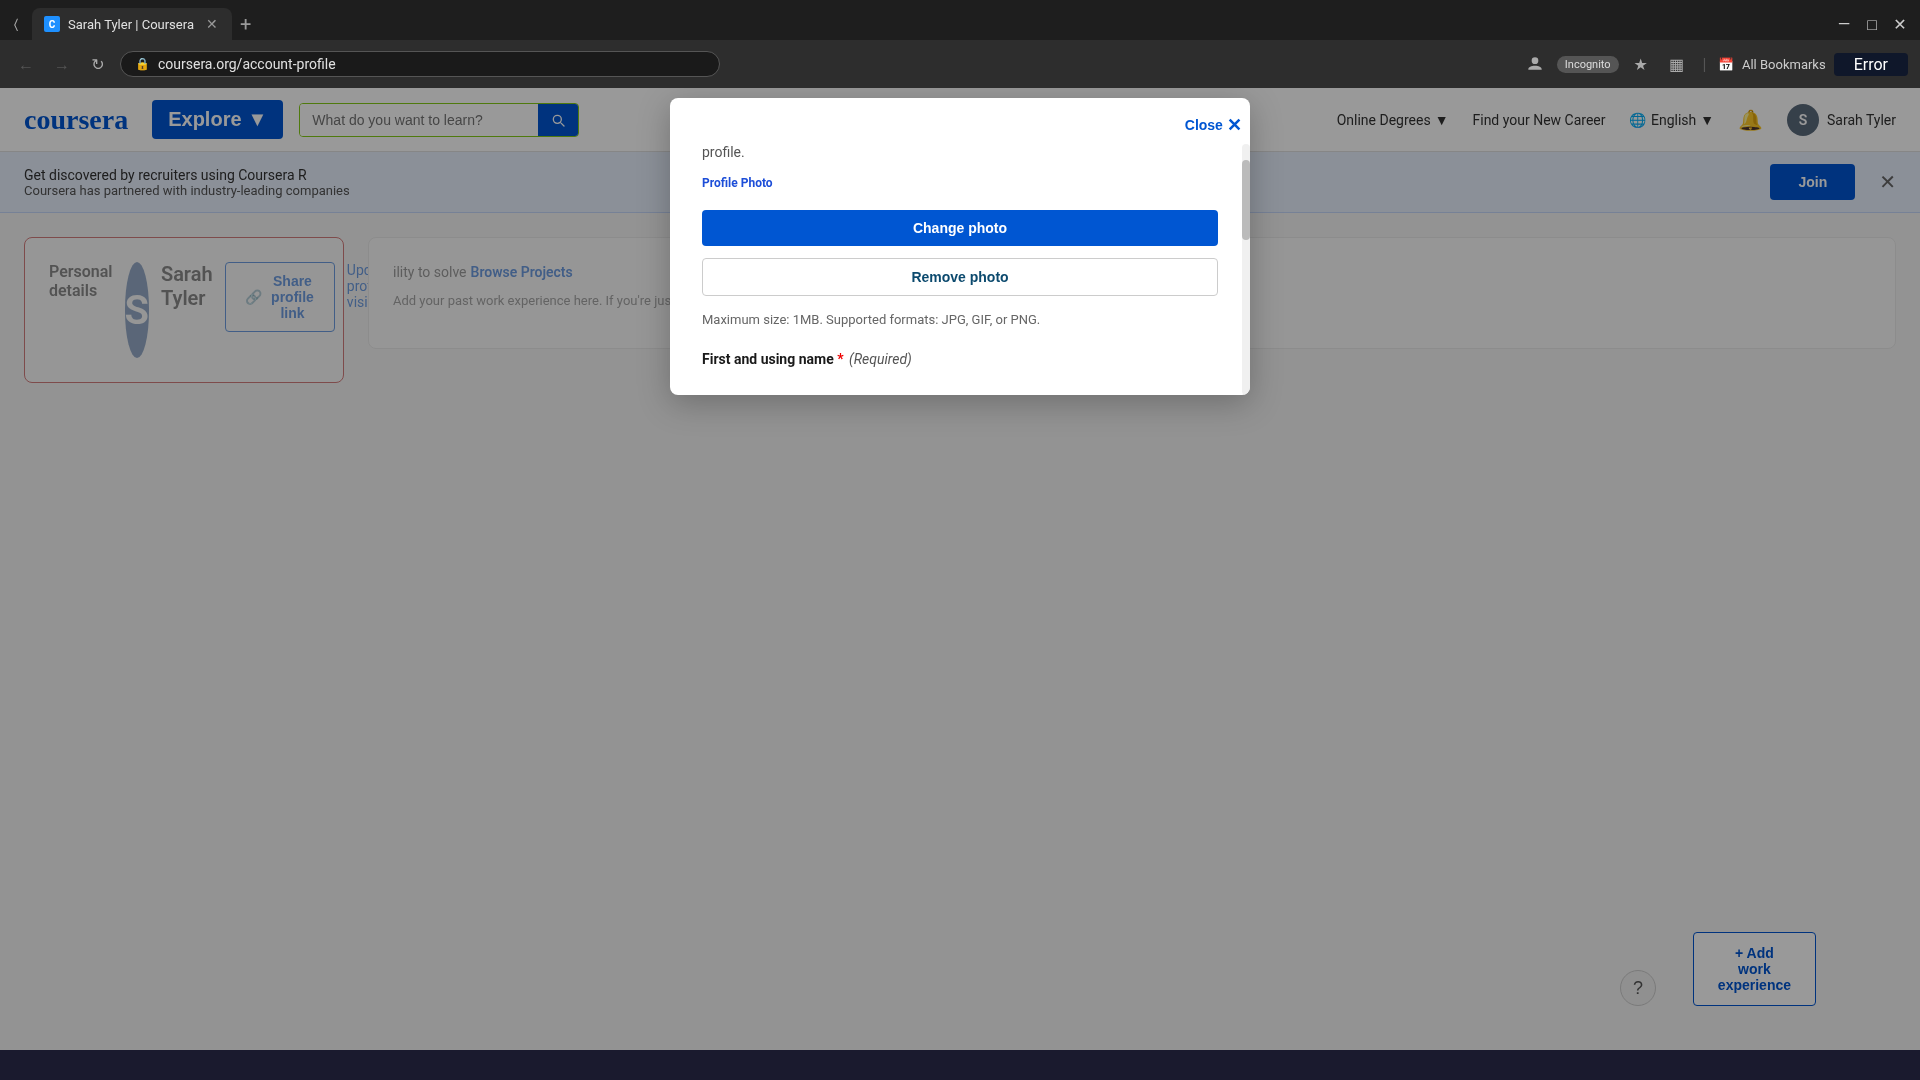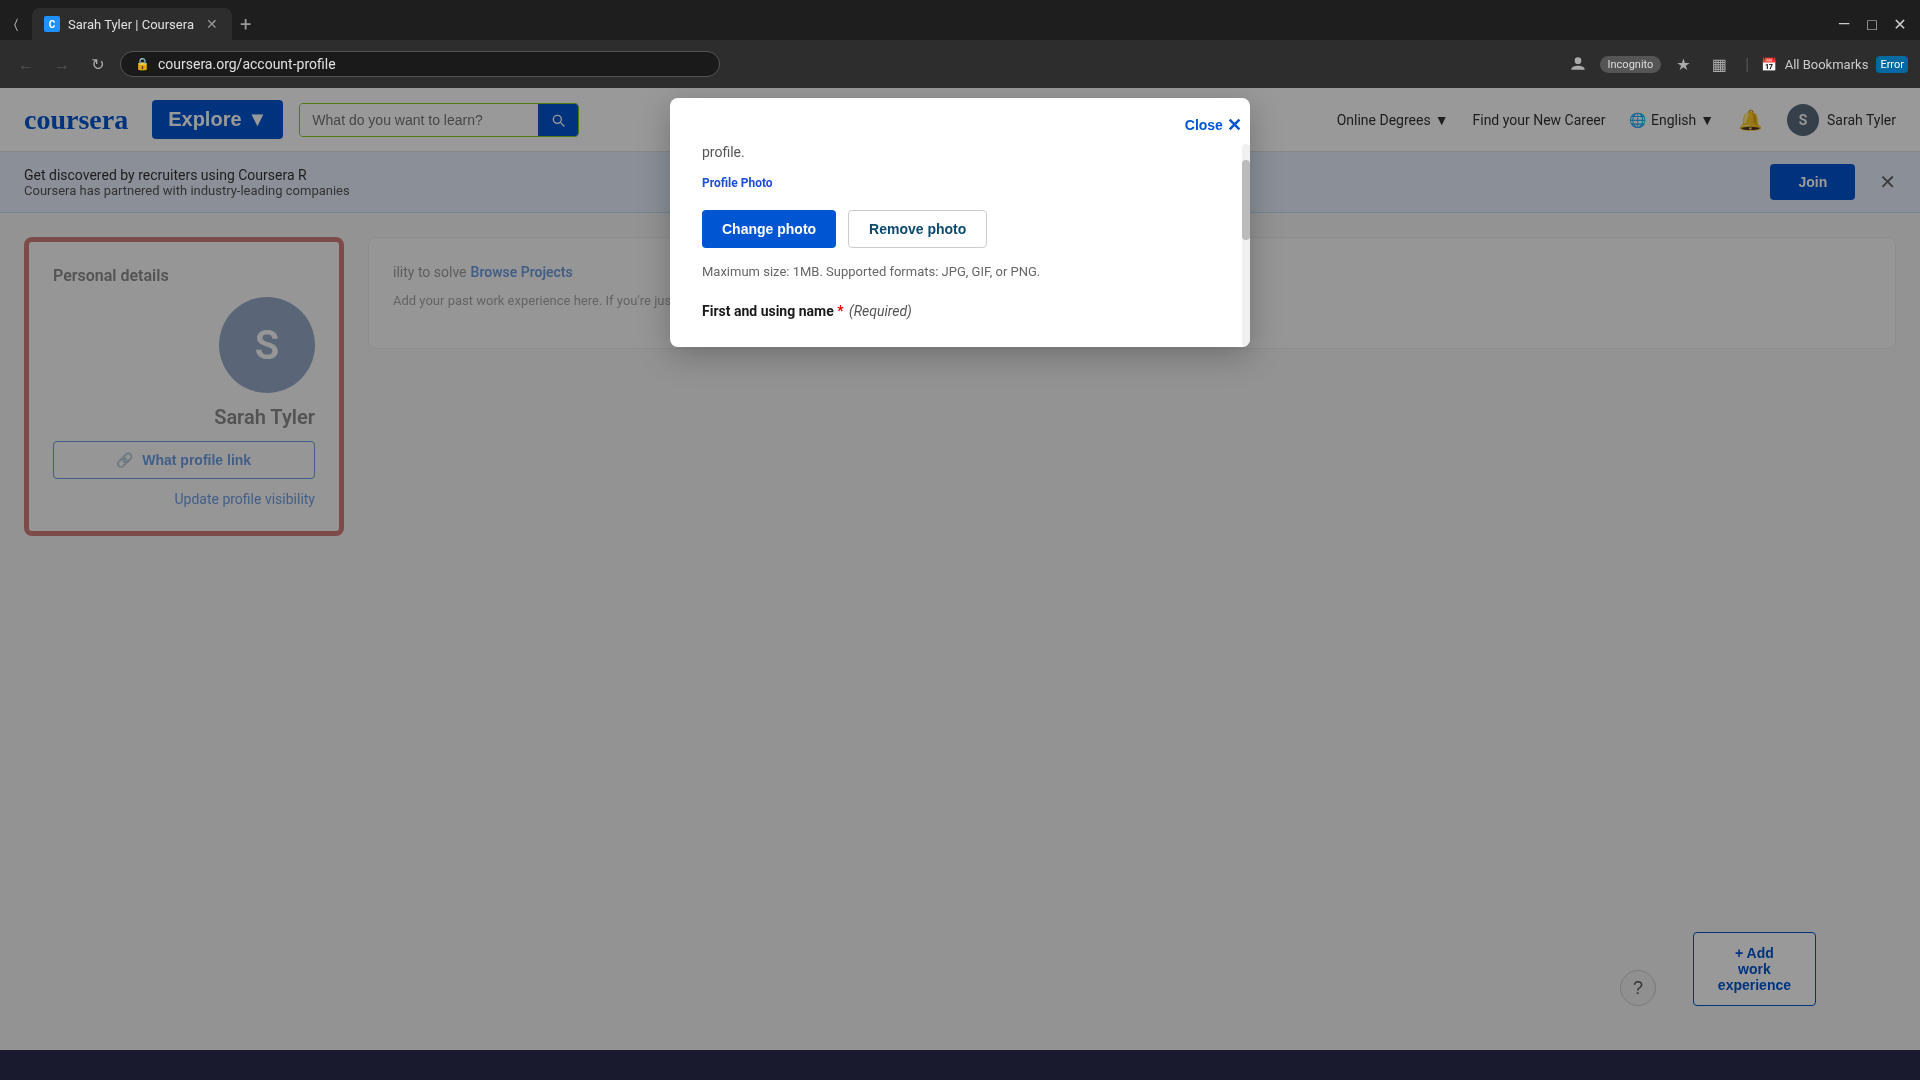--- a/index.html
+++ b/index.html
@@ -17,21 +17,21 @@
     .window-control { width: 24px; height: 24px; display: flex; align-items: center; justify-content: center; color: #ccc; font-size: 16px; cursor: pointer; border-radius: 4px; }
 
     .browser-toolbar { display: flex; align-items: center; padding: 6px 12px; gap: 8px; background: #2d2d2d; height: 48px; }
     .nav-btn { width: 28px; height: 28px; display: flex; align-items: center; justify-content: center; color: #aaa; cursor: pointer; border-radius: 50%; font-size: 16px; }
     .nav-btn.disabled { color: #555; cursor: default; }
     .address-bar { flex: 1; background: #1a1a1a; border: 1px solid #555; border-radius: 20px; padding: 4px 14px; color: #e0e0e0; font-size: 14px; display: flex; align-items: center; gap: 8px; max-width: 600px; }
     .address-bar .lock-icon { color: #aaa; font-size: 12px; }
     .toolbar-right { display: flex; align-items: center; gap: 8px; margin-left: auto; }
     .toolbar-icon { width: 28px; height: 28px; display: flex; align-items: center; justify-content: center; color: #aaa; font-size: 16px; cursor: pointer; border-radius: 4px; }
     .incognito-badge { background: #555; color: #ddd; font-size: 11px; padding: 2px 8px; border-radius: 12px; }
-    .error-badge { background: #0369a1; color: white; font-size: 11px; padding: 2px 4px; border-radius: 4px; cursor: pointer; }
+    .error-badge { background: #0f172a; color: white; font-size: 16px; padding: 2px 20px; border-radius: 4px; cursor: pointer; }
 
     
     .page-bg { background: #f5f5f5; width: 100%; height: calc(1080px - 118px); position: relative; overflow: hidden; }
 
     
     .coursera-header { background: white; border-bottom: 1px solid #e0e0e0; display: flex; align-items: center; padding: 0 24px; height: 64px; gap: 16px; position: relative; z-index: 1; }
     .coursera-logo { color: #0056d2; font-size: 28px; font-weight: bold; font-family: serif; margin-right: 8px; }
     .explore-btn { background: #0056d2; color: white; border: none; border-radius: 4px; padding: 8px 16px; font-size: 20px; font-weight: 600; cursor: pointer; display: flex; align-items: center; gap: 6px; }
     .search-bar { display: flex; align-items: center; border: 1px solid #84cc16; border-radius: 4px; overflow: hidden; flex: 0 0 280px; }
     .search-bar input { border: none; outline: none; padding: 8px 12px; font-size: 14px; color: #666; width: 240px; }
@@ -46,21 +46,21 @@
     .promo-bar { background: #e8f0fe; border-bottom: 1px solid #c5d8fb; padding: 12px 24px; display: flex; align-items: center; gap: 16px; }
     .promo-text { font-size: 14px; color: #333; }
     .join-btn { background: #0056d2; color: white; border: none; border-radius: 4px; padding: 10px 28px; font-size: 14px; font-weight: 600; cursor: pointer; margin-left: auto; }
     .promo-close { color: #666; font-size: 20px; cursor: pointer; margin-left: 8px; }
 
     
     .page-body { display: flex; padding: 24px; gap: 24px; opacity: 0.5; }
 
     
     .sidebar { width: 320px; flex-shrink: 0; }
-    .personal-details-card { background: white; border-radius: 8px; padding: 24px; display: flex; flex-direction: column; align-items: flex-end; gap: 12px; border: 5px solid #b91c1c; }
+    .personal-details-card { background: white; border-radius: 8px; padding: 24px; display: flex; flex-direction: row; align-items: flex-start; gap: 12px; border: 1px solid #b91c1c; }
     .personal-details-title { font-size: 16px; font-weight: 600; color: #333; align-self: flex-start; }
     .user-avatar-large { width: 96px; height: 96px; border-radius: 50%; background: #4a6fa5; display: flex; align-items: center; justify-content: center; color: white; font-size: 40px; font-weight: 600; }
     .user-name { font-size: 20px; font-weight: 600; color: #333; }
     .share-profile-btn { display: flex; align-items: center; gap: 8px; border: 1px solid #0056d2; border-radius: 4px; padding: 10px 20px; color: #0056d2; font-size: 14px; font-weight: 600; cursor: pointer; background: white; width: 100%; justify-content: center; }
     .update-visibility-link { color: #0056d2; font-size: 14px; cursor: pointer; text-decoration: none; }
 
     
     .main-content { flex: 1; }
     .work-exp-section { background: white; border-radius: 8px; padding: 24px; border: 1px solid #e0e0e0; }
 
@@ -69,21 +69,21 @@
 
     
     .modal { background: white; border-radius: 8px; width: 580px; max-height: 560px; position: absolute; top: 10px; left: 50%; transform: translateX(-50%); box-shadow: 0 8px 32px rgba(0,0,0,0.25); display: flex; flex-direction: column; overflow: hidden; }
     .modal-header { display: flex; justify-content: flex-end; align-items: center; padding: 16px 8px 8px; }
     .close-btn { display: flex; align-items: center; gap: 4px; color: #0056d2; font-size: 14px; font-weight: 600; cursor: pointer; background: none; border: none; }
     .close-x { font-size: 18px; color: #0056d2; }
     .modal-body { padding: 0 32px 24px; overflow-y: auto; flex: 1; }
     .modal-subtitle { font-size: 14px; color: #555; margin-bottom: 16px; }
     .section-label { font-size: 12px; font-weight: 700; color: #1d4ed8; margin-bottom: 20px; }
     .photo-preview-area { border: 2px dashed #ccc; border-radius: 8px; display: flex; align-items: center; justify-content: center; min-height: 180px; margin-bottom: 24px; background: #fafafa; }
-    .photo-actions { display: flex; gap: 12px; margin-bottom: 16px; }
+    .photo-actions { display: flex; gap: 12px; margin-bottom: 16px; flex-direction: column; }
     .change-photo-btn { background: #0056d2; color: white; border: none; border-radius: 4px; padding: 10px 20px; font-size: 14px; font-weight: 600; cursor: pointer; }
     .remove-photo-btn { background: white; color: #0c4a6e; border: 1px solid #ccc; border-radius: 4px; padding: 10px 20px; font-size: 14px; font-weight: 600; cursor: pointer; }
     .photo-hint { font-size: 13px; color: #666; margin-bottom: 24px; }
     .field-label { font-size: 14px; font-weight: 700; color: #1a1a1a; margin-bottom: 4px; }
     .required-star { color: #e00; margin-right: 2px; }
     .required-text { font-style: italic; color: #555; font-weight: 400; }
 
     .scrollbar-track { position: absolute; right: 0; top: 0; bottom: 0; width: 8px; background: #f0f0f0; border-radius: 4px; }
     .scrollbar-thumb { width: 8px; height: 80px; background: #bbb; border-radius: 4px; margin-top: 16px; }
 
@@ -194,21 +194,21 @@
 
   <div class="page-body" style="opacity:0.55;">
 
     <div class="sidebar">
       <div class="personal-details-card">
         <div class="personal-details-title">Personal details</div>
         <div class="user-avatar-large">S</div>
         <div class="user-name">Sarah Tyler</div>
         <button class="share-profile-btn">
           <span>🔗</span>
-          <span>What profile link</span>
+          <span>Share profile link</span>
         </button>
         <a class="update-visibility-link">Update profile visibility</a>
       </div>
     </div>
 
     <div class="main-content">
       <div class="work-exp-section">
         <div style="display:flex;align-items:center;justify-content:space-between;margin-bottom:12px;">
           <div>
             <span class="ability-text">ility to solve</span>

